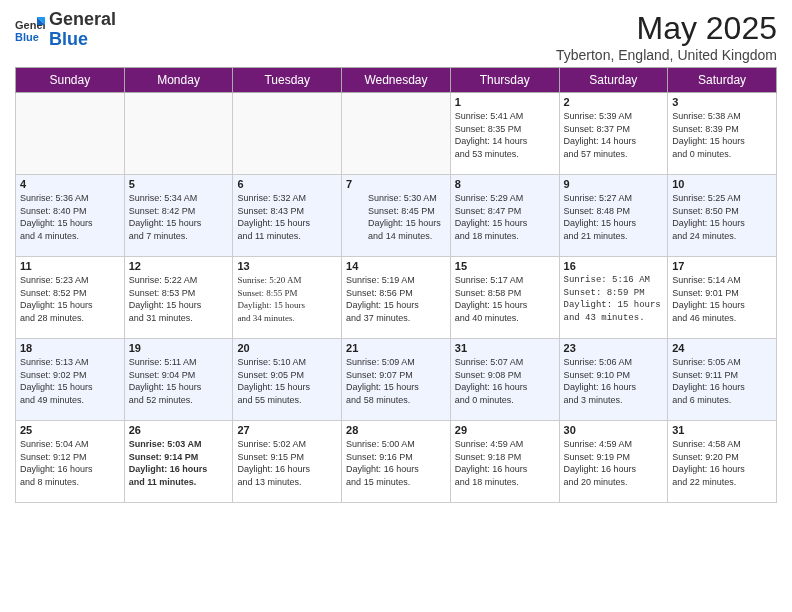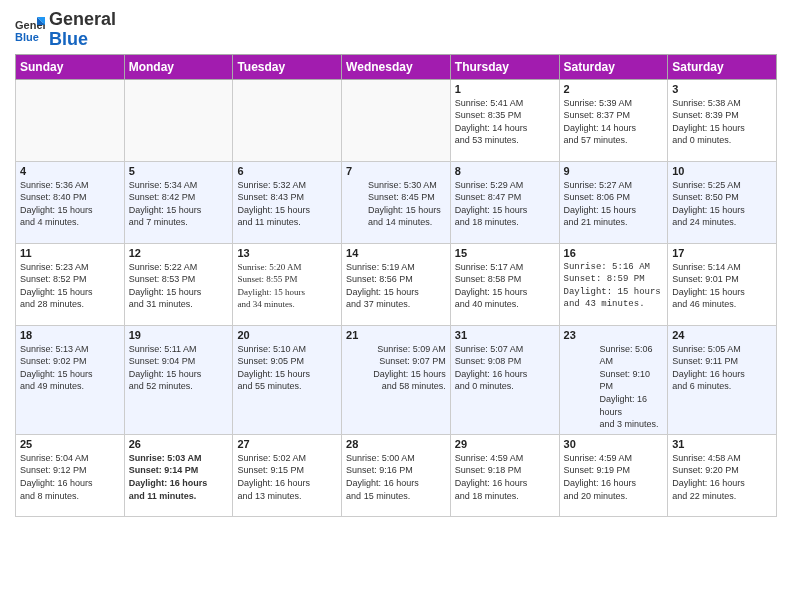--- a/index.html
+++ b/index.html
@@ -47,26 +47,26 @@
     .location {
       font-size: 14px;
       color: #444;
     }
     .calendar {
       width: 100%;
       border-collapse: collapse;
       table-layout: fixed;
     }
     .calendar th {
-      background: #a21caf;
+      background: #701a75;
       color: #fff;
       font-size: 12px;
-      font-weight: bold;
+      font-weight: normal;
       padding: 5px 4px;
-      text-align: left;
+      text-align: center;
       border: 1px solid #aaa;
     }
     .calendar td {
       border: 1px solid #ccc;
       vertical-align: top;
       padding: 3px 4px;
       font-size: 9.5px;
       color: #333;
       height: 82px;
       background: #fff;
@@ -100,20 +100,24 @@
         <text x="0" y="26" font-size="11" font-weight="bold" fill="#1565c0">Blue</text>
         <polygon points="22,2 30,10 22,10" fill="#1565c0"></polygon>
         <polygon points="22,2 30,2 30,10" fill="#2196f3"></polygon>
       </svg>
       <div>
         <div class="logo-text">
           <span class="logo-general">General</span><br>
           <span class="logo-blue">Blue</span>
         </div>
       </div>
+    </div>
+    <div class="title-block">
+      <div class="month-title">May 2025</div>
+      <div class="location">Tyberton, England, United Kingdom</div>
     </div>
   </div>
 
   <table class="calendar">
     <thead>
       <tr>
         <th>Sunday</th>
         <th>Monday</th>
         <th>Tuesday</th>
         <th>Wednesday</th>
@@ -182,21 +186,21 @@
           <td>
             <div class="day-number">8</div>
             <div class="day-info" style="white-space: pre-line;">Sunrise: 5:29 AM
 Sunset: 8:47 PM
 Daylight: 15 hours
 and 18 minutes.</div>
           </td>
           <td>
             <div class="day-number">9</div>
             <div class="day-info" style="white-space: pre-line;">Sunrise: 5:27 AM
-Sunset: 8:06 PM
+Sunset: 8:48 PM
 Daylight: 15 hours
 and 21 minutes.</div>
           </td>
           <td>
             <div class="day-number">10</div>
             <div class="day-info" style="white-space: pre-line;">Sunrise: 5:25 AM
 Sunset: 8:50 PM
 Daylight: 15 hours
 and 24 minutes.</div>
           </td>
@@ -269,35 +273,35 @@
           </td>
           <td>
             <div class="day-number">20</div>
             <div class="day-info" style="white-space: pre-line;">Sunrise: 5:10 AM
 Sunset: 9:05 PM
 Daylight: 15 hours
 and 55 minutes.</div>
           </td>
           <td>
             <div class="day-number">21</div>
-            <div class="day-info" style="white-space: pre-line; text-align: right;">Sunrise: 5:09 AM
+            <div class="day-info" style="white-space: pre-line;">Sunrise: 5:09 AM
 Sunset: 9:07 PM
 Daylight: 15 hours
 and 58 minutes.</div>
           </td>
           <td>
             <div class="day-number">31</div>
             <div class="day-info" style="white-space: pre-line;">Sunrise: 5:07 AM
 Sunset: 9:08 PM
 Daylight: 16 hours
 and 0 minutes.</div>
           </td>
           <td>
             <div class="day-number">23</div>
-            <div class="day-info" style="white-space: pre-line; margin-left: 36px;">Sunrise: 5:06 AM
+            <div class="day-info" style="white-space: pre-line;">Sunrise: 5:06 AM
 Sunset: 9:10 PM
 Daylight: 16 hours
 and 3 minutes.</div>
           </td>
           <td>
             <div class="day-number">24</div>
             <div class="day-info" style="white-space: pre-line;">Sunrise: 5:05 AM
 Sunset: 9:11 PM
 Daylight: 16 hours
 and 6 minutes.</div>

